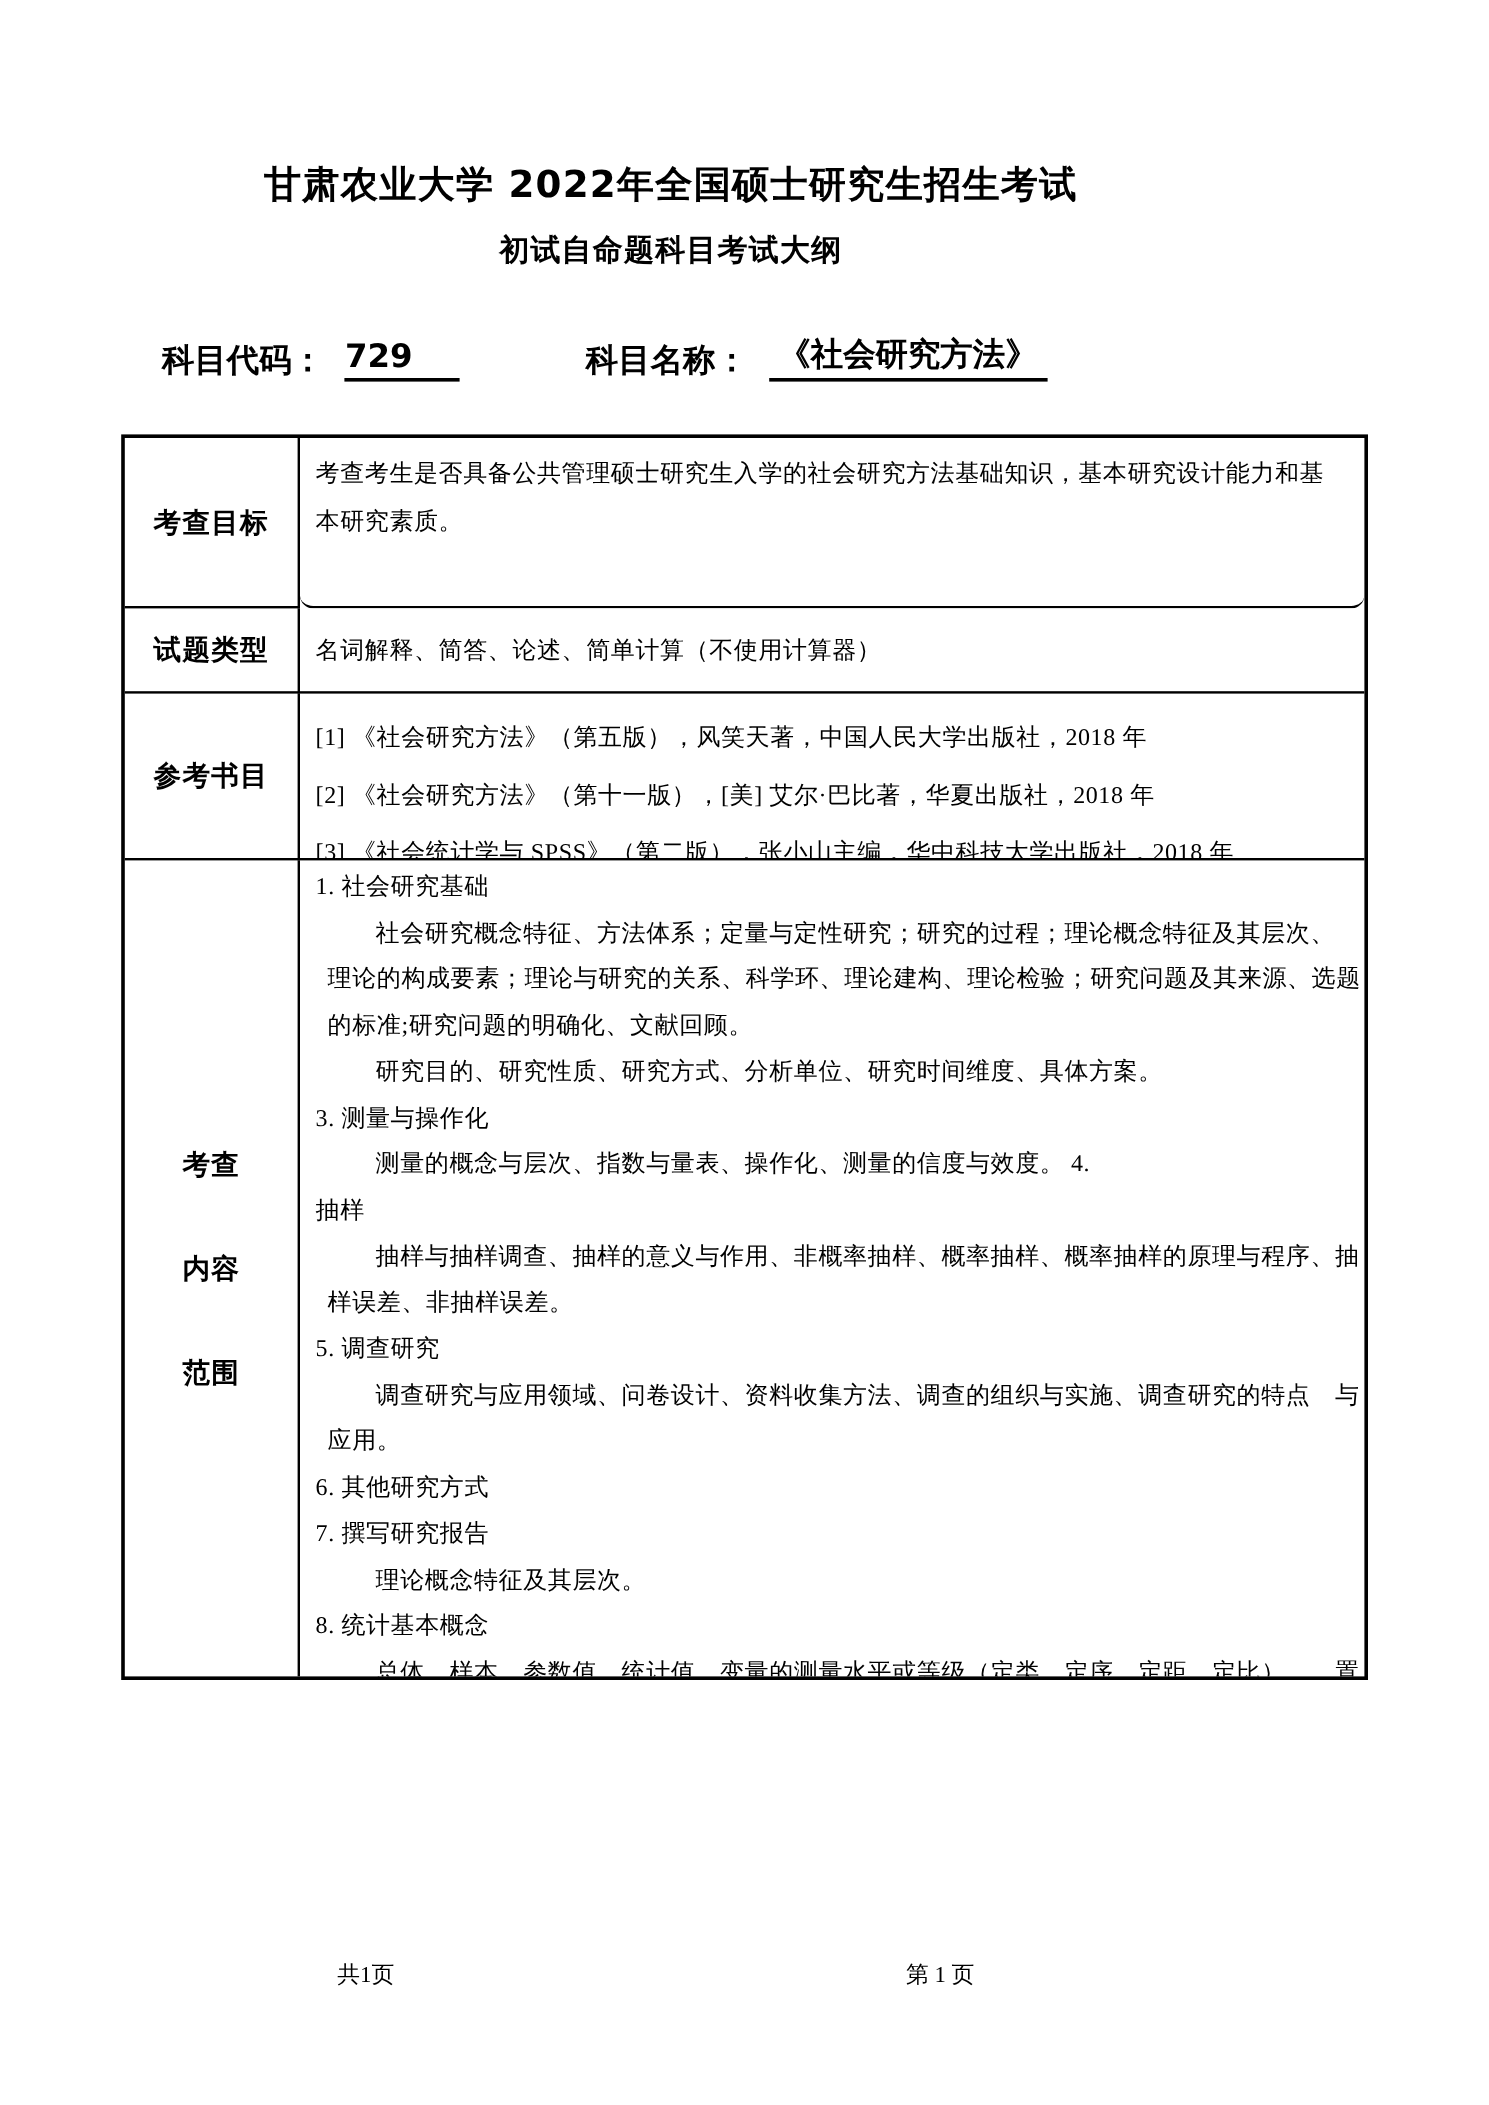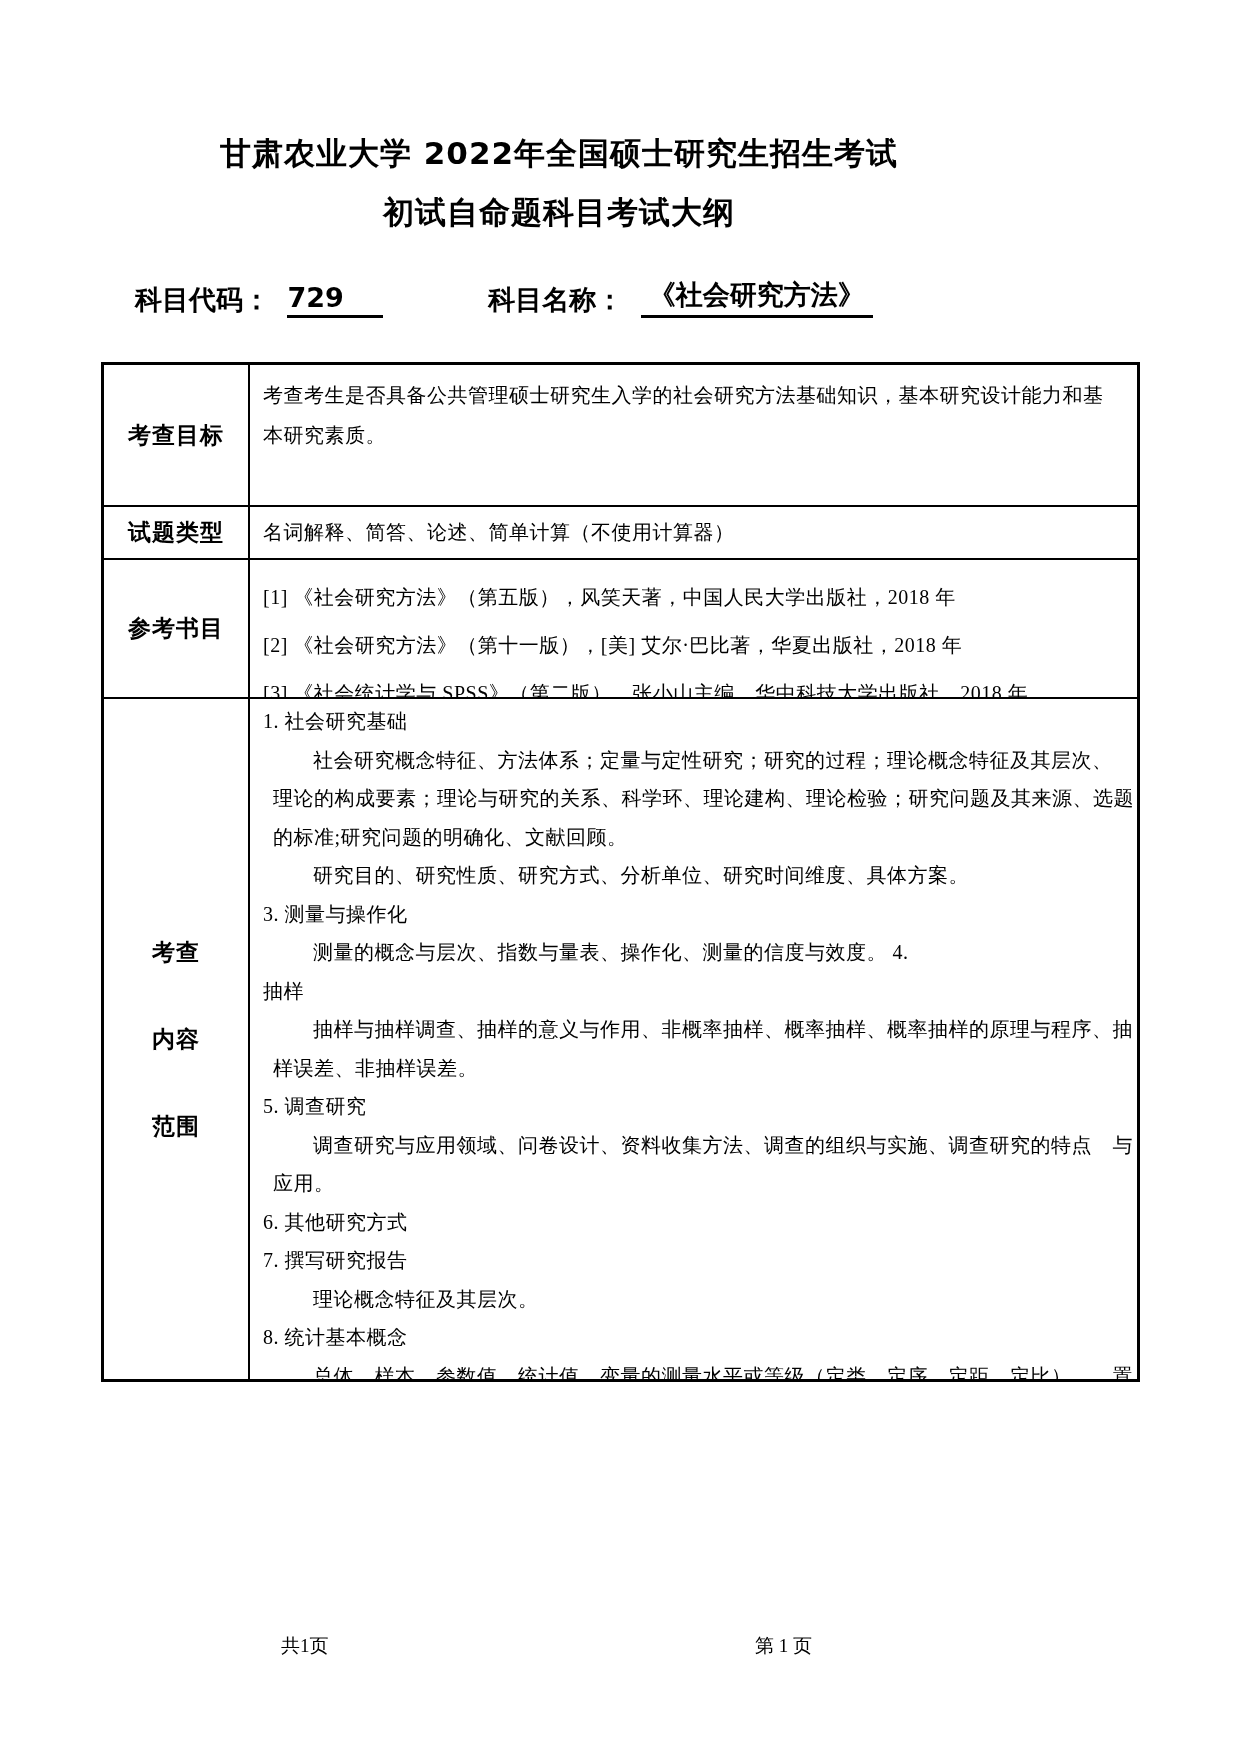--- a/index.html
+++ b/index.html
@@ -6,45 +6,45 @@
   html, body { background:#ffffff; }
   body {
     width:1241px; height:1754px; position:relative;
     font-family:"Liberation Serif","DejaVu Serif",serif;
     color:#000;
     -webkit-font-smoothing:none;
   }
   .hd { font-family:"DejaVu Sans","Liberation Sans",sans-serif; font-weight:bold; }
 
   .title-line1 { position:absolute; top:133px; left:100px; width:918px; text-align:center; font-size:31px; letter-spacing:1px; }
-  .title-line2 { position:absolute; top:192px; left:100px; width:918px; text-align:center; font-size:31px; letter-spacing:1px; }
+  .title-line2 { position:absolute; top:192px; left:100px; width:918px; text-align:center; font-size:25px; letter-spacing:1px; }
 
   .subject-line { position:absolute; top:277px; left:135px; font-size:27px; white-space:nowrap; }
   .subject-line .part { display:inline-block; vertical-align:bottom; }
   .u-code { min-width:96px; text-align:left; border-bottom:3px solid #000; margin-left:8px; padding-bottom:2px; }
   .sub-gap { display:inline-block; width:86px; }
   .u-name { border-bottom:3px solid #000; padding:0 8px 2px 8px; margin-left:8px; }
 
   .outline-table {
     position:absolute; top:362px; left:101px; width:1039px;
     border:3px solid #000;
     display:grid; grid-template-columns:146px 1fr;
   }
   .cell { overflow:hidden; }
   .lc { border-right:2px solid #000; display:flex; flex-direction:column;
         align-items:center; justify-content:center; font-size:23px; letter-spacing:1px; }
   .bb { border-bottom:2px solid #000; }
   .r1 { height:142px; }
-  .r2 { height:53px; }
+  .r2 { height:71px; }
   .r3 { height:139px; }
   .r4 { height:680px; }
   .lc4 { gap:56px; }
 
   .cc { font-size:20px; letter-spacing:0.5px; }
-  .cc1 { padding:10px 32px 0 13px; line-height:40px; }
+  .cc1 { padding:10px 32px 0 13px; line-height:40px;border-radius:11px; }
   .cc2 { display:flex; align-items:center; padding-left:13px; }
   .cc3 { padding:13px 4px 0 13px; line-height:48px; }
   .cc3 .book-line { white-space:nowrap; }
   .cc4 { padding:3px 2px 0 13px; line-height:38.5px; }
   .cc4 .scope-line { text-indent:0; }
   .cc4 .scope-line.indent { text-indent:2em;margin-left:10px; }
 
   .footer-left  { position:absolute; top:1633px; left:281px; font-size:19px; }
   .footer-right { position:absolute; top:1633px; left:755px; font-size:19px; }
 </style>

